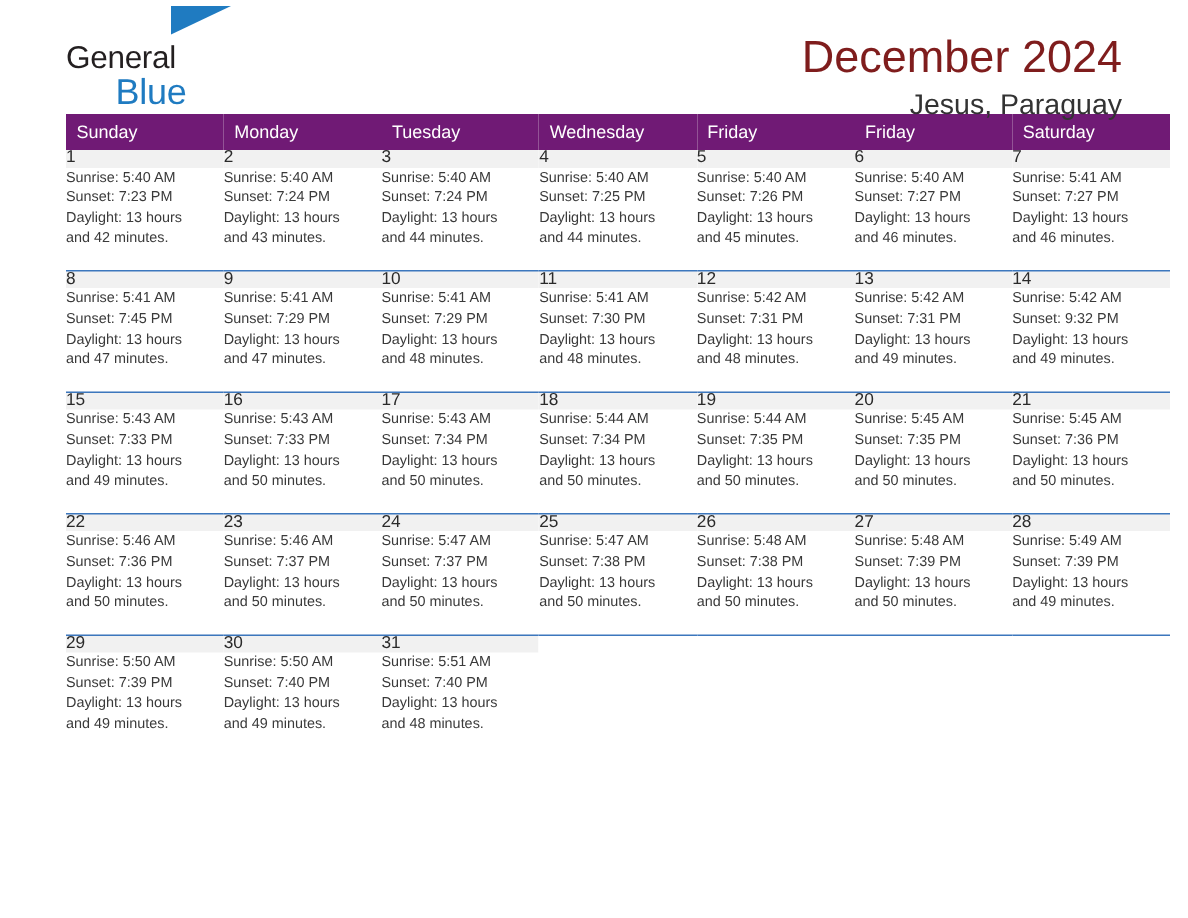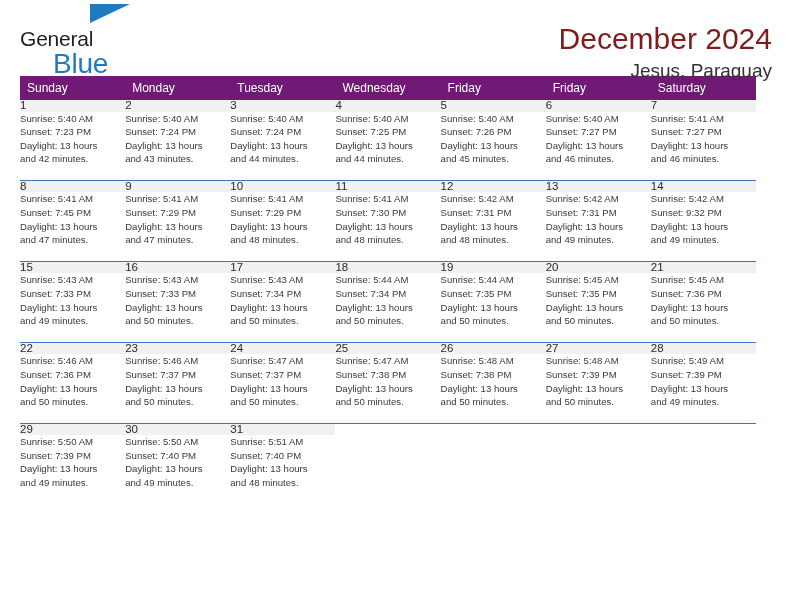--- a/index.html
+++ b/index.html
@@ -12,21 +12,21 @@
     background: #ffffff;
     font-family: "Liberation Sans", sans-serif;
     color: #222222;
     overflow: hidden;
   }
   .page {
     position: relative;
     width: 792px;
     height: 612px;
     box-sizing: border-box;
-    padding: 0 20px;
+    padding: 0 44px;
   }
 
   
   .header {
     position: relative;
     height: 76px;
     display: flex;
     align-items: flex-start;
     justify-content: space-between;
   }
@@ -42,21 +42,21 @@
     color: #231f20;
     letter-spacing: -0.2px;
   }
   .brand-flag {
     position: absolute;
     left: 70px;
     top: 2px;
   }
   .brand-bottom {
     display: block;
-    font-size: 28px;
+    font-size: 24px;
     color: #1f7bc1;
     margin-top: 1px;
     margin-left: 33px;
     letter-spacing: -0.2px;
   }
   .title-wrap {
     margin-top: 22px;
     text-align: right;
   }
   .cal-title {

